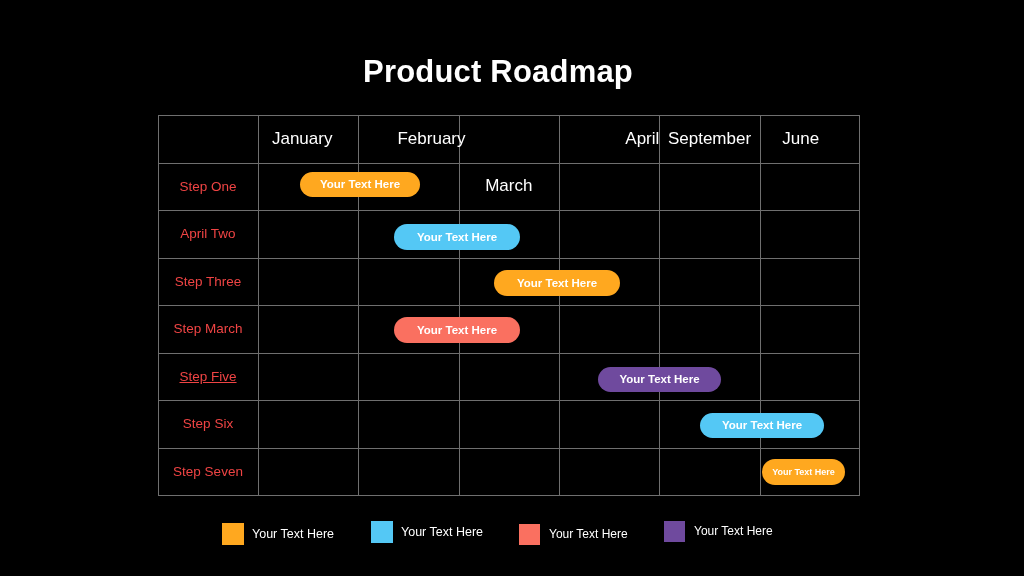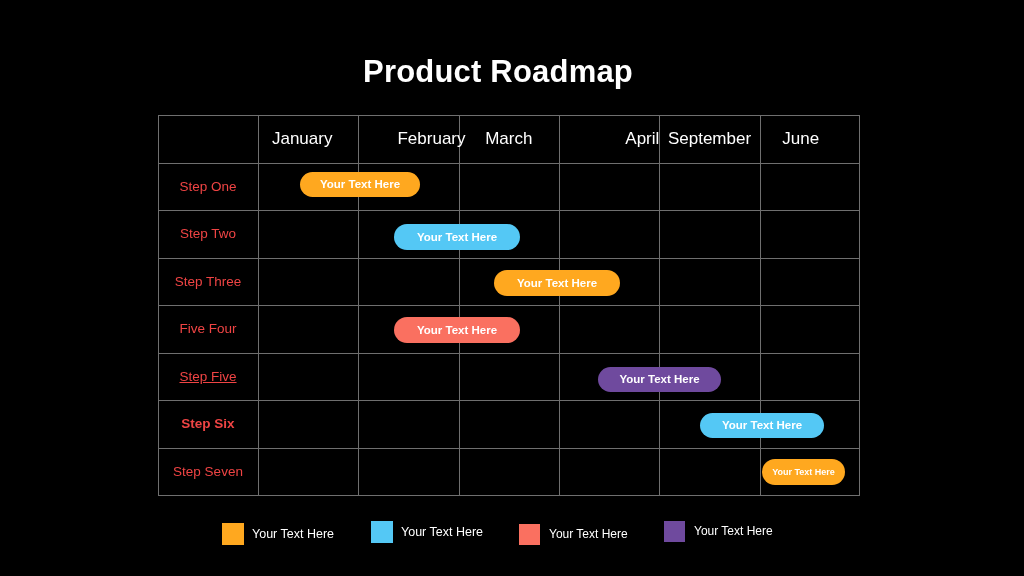--- a/index.html
+++ b/index.html
@@ -151,35 +151,35 @@
       <div class="grid-line-v" style="left: 301px; background: rgb(111, 111, 111);"></div>
       <div class="grid-line-v" style="left: 401px; background: rgb(111, 111, 111);"></div>
       <div class="grid-line-v" style="left: 501px; background: rgb(111, 111, 111);"></div>
       <div class="grid-line-v" style="left: 602px; background: rgb(111, 111, 111);"></div>
       <div class="grid-line-v" style="left: 701px; background: rgb(111, 111, 111);"></div>
     </div>
 
   <div id="table-content">
       <div class="month-header" style="left: 252px; width: 100.333px;">January</div>
       <div class="month-header" style="left: 358.333px; width: 100.333px; padding-left: 23px;">February</div>
-      <div class="month-header" style="left: 458.667px; width: 100.333px;">March</div>
+      <div class="month-header" style="left: 458.667px; width: 100.333px; margin-top: 47px;">March</div>
       <div class="month-header" style="left: 559px; width: 100.333px; text-align: right;">April</div>
       <div class="month-header" style="left: 659.333px; width: 100.333px;">September</div>
       <div class="month-header" style="left: 759.667px; width: 82px;">June</div>
       <div class="row-label" style="top: 163px; height: 47.4286px; line-height: 47.4286px;">Step One</div>
       <div class="bar" style="left: 300px; top: 172px; width: 120px; height: 25px; line-height: 25px; background: rgb(255, 168, 31); font-size: 11.5px;">Your Text Here</div>
-      <div class="row-label" style="top: 210.429px; height: 47.4286px; line-height: 47.4286px;">Step Two</div>
+      <div class="row-label" style="top: 210.429px; height: 47.4286px; line-height: 47.4286px;">April Two</div>
       <div class="bar" style="left: 394px; top: 224px; width: 126px; height: 26px; line-height: 26px; background: rgb(84, 200, 245); font-size: 11.5px;">Your Text Here</div>
       <div class="row-label" style="top: 257.857px; height: 47.4286px; line-height: 47.4286px;">Step Three</div>
       <div class="bar" style="left: 494px; top: 270px; width: 126px; height: 26px; line-height: 26px; background: rgb(255, 168, 31); font-size: 11.5px;">Your Text Here</div>
-      <div class="row-label" style="top: 305.286px; height: 47.4286px; line-height: 47.4286px;">Five Four</div>
+      <div class="row-label" style="top: 305.286px; height: 47.4286px; line-height: 47.4286px;">Step March</div>
       <div class="bar" style="left: 394px; top: 317px; width: 126px; height: 26px; line-height: 26px; background: rgb(250, 112, 96); font-size: 11.5px;">Your Text Here</div>
       <div class="row-label" style="top: 352.714px; height: 47.4286px; line-height: 47.4286px; text-decoration: underline;">Step Five</div>
       <div class="bar" style="left: 598px; top: 367px; width: 123px; height: 25px; line-height: 25px; background: rgb(111, 74, 158); font-size: 11.5px;">Your Text Here</div>
-      <div class="row-label" style="top: 400.143px; height: 47.4286px; line-height: 47.4286px; font-weight: bold;">Step Six</div>
+      <div class="row-label" style="top: 400.143px; height: 47.4286px; line-height: 47.4286px;">Step Six</div>
       <div class="bar" style="left: 700px; top: 413px; width: 124px; height: 25px; line-height: 25px; background: rgb(84, 200, 245); font-size: 11.5px;">Your Text Here</div>
       <div class="row-label" style="top: 447.571px; height: 47.4286px; line-height: 47.4286px;">Step Seven</div>
       <div class="bar" style="left: 762px; top: 459px; width: 83px; height: 26px; line-height: 26px; background: rgb(255, 168, 31); font-size: 9px;">Your Text Here</div>
     </div>
 
   <div id="legend">
       <div class="legend-item" style="left: 222px; top: 18px;">
         <span class="legend-swatch" style="background: rgb(255, 168, 31); width: 22px; height: 22px;"></span>
         <span class="legend-label" style="font-size: 12.5px; height: 22px; line-height: 22px;">Your Text Here</span>
       </div>

